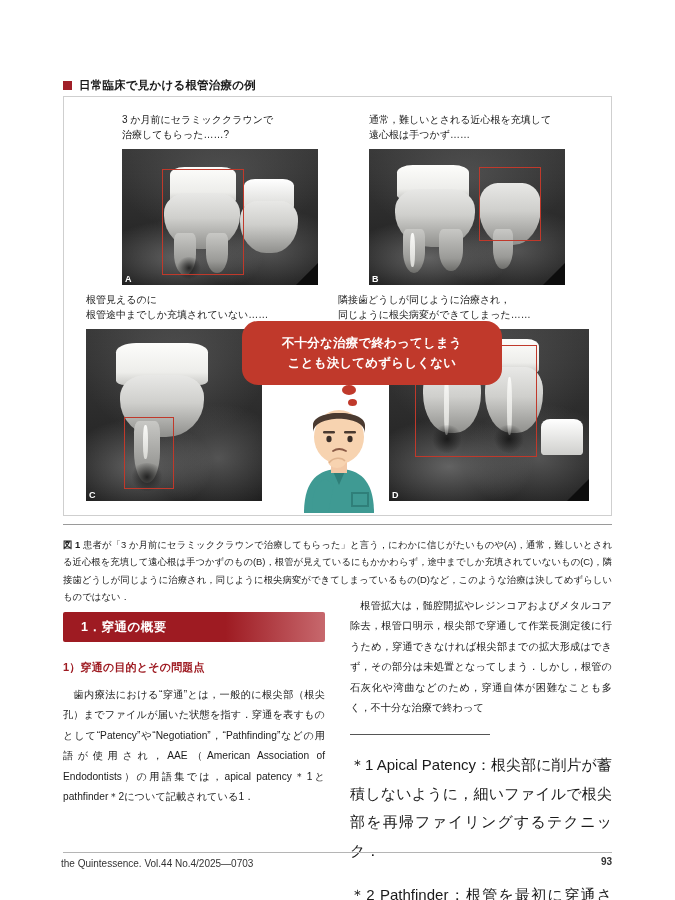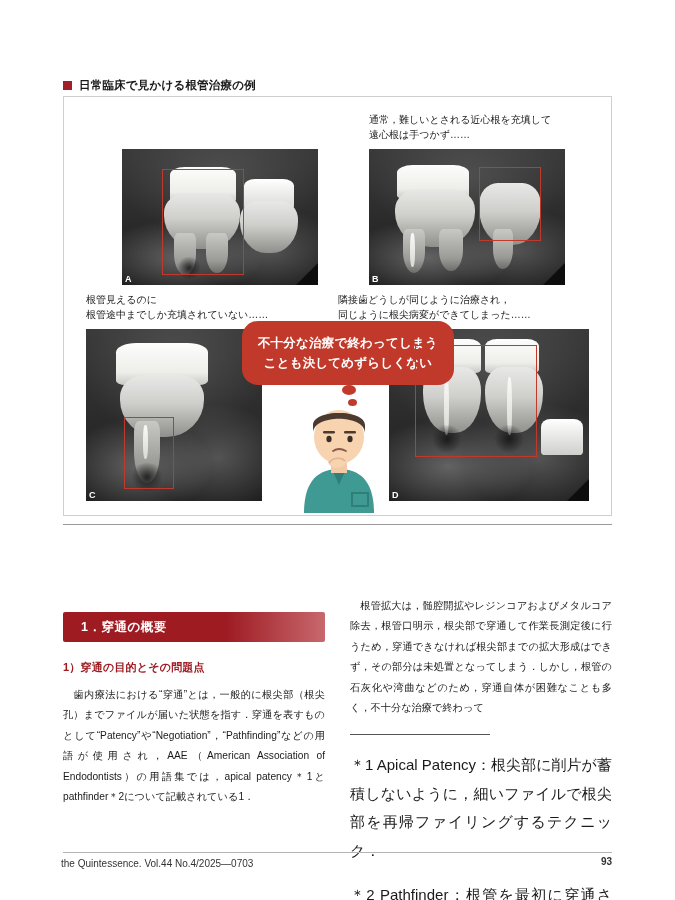--- a/index.html
+++ b/index.html
@@ -125,21 +125,21 @@
   }
 
   
   .bubble {
     position: absolute;
     background: #c0392b;
     color: #ffffff;
     border-radius: 16px;
     font-size: 12.5px;
     line-height: 1.6;
-    padding: 12px 8px;
+    padding: 12px 32px;
     text-align: center;
     font-weight: bold;
     letter-spacing: 0.2px;
   }
   .bubble-dot {
     position: absolute;
     background: #c0392b;
     border-radius: 50%;
   }
 
@@ -258,20 +258,22 @@
 
 <div class="page">
 
   <div class="fig-heading">
     <span class="red-square"></span>
     <span>日常臨床で見かける根管治療の例</span>
   </div>
 
   <div class="figure-box">
 
+    <div class="callout" style="left: 58px; top: 16px; width: 210px; white-space: pre-line;">3 か月前にセラミッククラウンで
+治療してもらった……?</div>
 
     <div class="callout" style="left: 305px; top: 16px; width: 232px; white-space: pre-line;">通常，難しいとされる近心根を充填して
 遠心根は手つかず……</div>
 
     <div class="xray" style="left:58px; top:52px; width:196px; height:136px;">
       <div class="bone"></div>
       <div class="crown" style="left:48px; top:18px; width:66px; height:36px;"></div>
       <div class="tooth" style="left:42px; top:44px; width:76px; height:56px;"></div>
       <div class="root" style="left:52px; top:84px; width:22px; height:42px;"></div>
       <div class="root" style="left:84px; top:84px; width:22px; height:40px;"></div>
@@ -358,20 +360,24 @@
       <path d="M33 132 C30 112 38 100 46 98 L54 104 L48 132 Z" fill="#3f9a93"></path>
       <ellipse cx="57" cy="80" rx="9" ry="7" fill="#f7d3b0"></ellipse>
       <path d="M49 82 C53 76 62 76 65 80" stroke="#e0b48f" stroke-width="1.4" fill="none"></path>
 
       <rect x="72" y="112" width="16" height="13" fill="none" stroke="#2f7f79" stroke-width="2"></rect>
     </svg>
 
   </div>
 
   <div class="caption-rule" style="top:524px;"></div>
+  <div class="caption">
+    <b>図 1</b>
+    <span>患者が「3 か月前にセラミッククラウンで治療してもらった」と言う，にわかに信じがたいものや(A)，通常，難しいとされる近心根を充填して遠心根は手つかずのもの(B)，根管が見えているにもかかわらず，途中までしか充填されていないもの(C)，隣接歯どうしが同じように治療され，同じように根尖病変ができてしまっているもの(D)など，このような治療は決してめずらしいものではない．</span>
+  </div>
 
   <div class="col-left">
     <div class="chapter-banner">1．穿通の概要</div>
     <div class="sub-heading">1）穿通の目的とその問題点</div>
     <div class="body-text">　歯内療法における“穿通”とは，一般的に根尖部（根尖孔）までファイルが届いた状態を指す．穿通を表すものとして“Patency”や“Negotiation”，“Pathfinding”などの用語が使用され，AAE（American Association of Endodontists）の用語集では，apical patency＊1とpathfinder＊2について記載されている1．</div>
   </div>
 
   <div class="col-right">
     <div class="body-text right">　根管拡大は，髄腔開拡やレジンコアおよびメタルコア除去，根管口明示，根尖部で穿通して作業長測定後に行うため，穿通できなければ根尖部までの拡大形成はできず，その部分は未処置となってしまう．しかし，根管の石灰化や湾曲などのため，穿通自体が困難なことも多く，不十分な治療で終わって</div>
     <div class="footnote-rule"></div>

